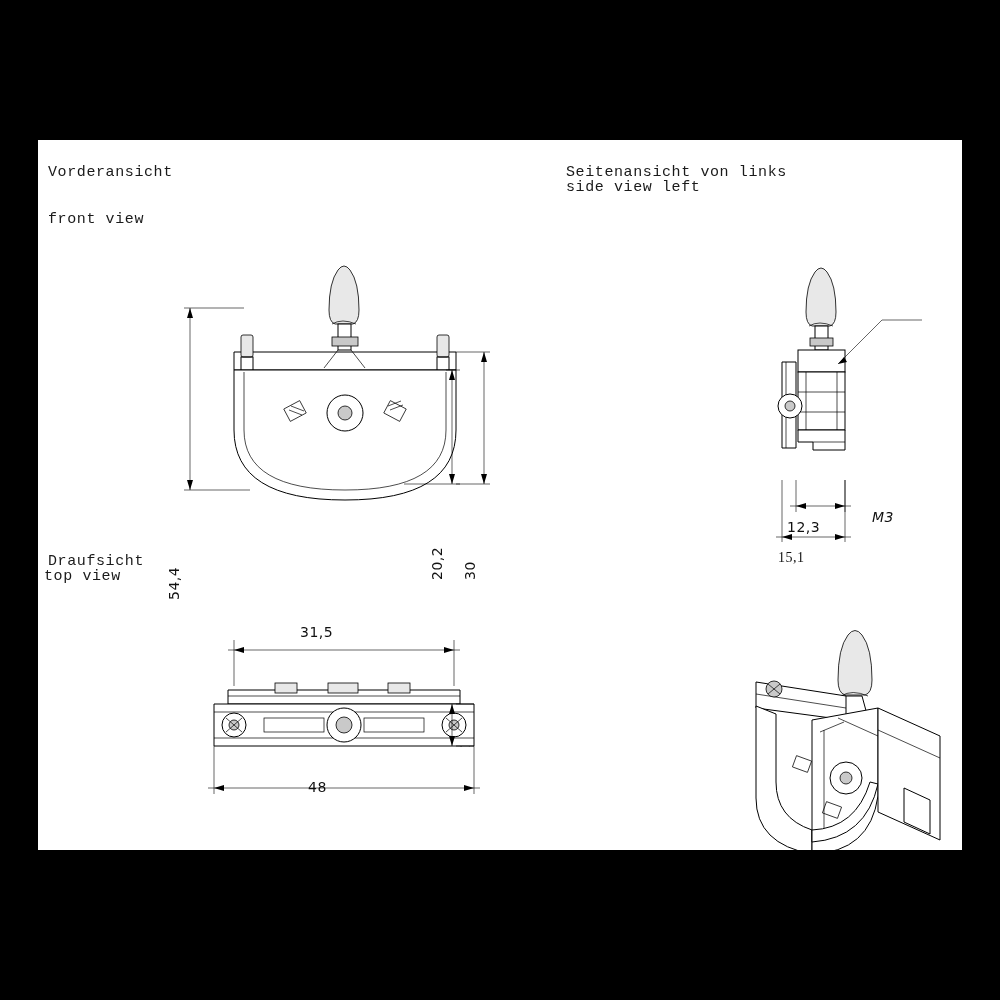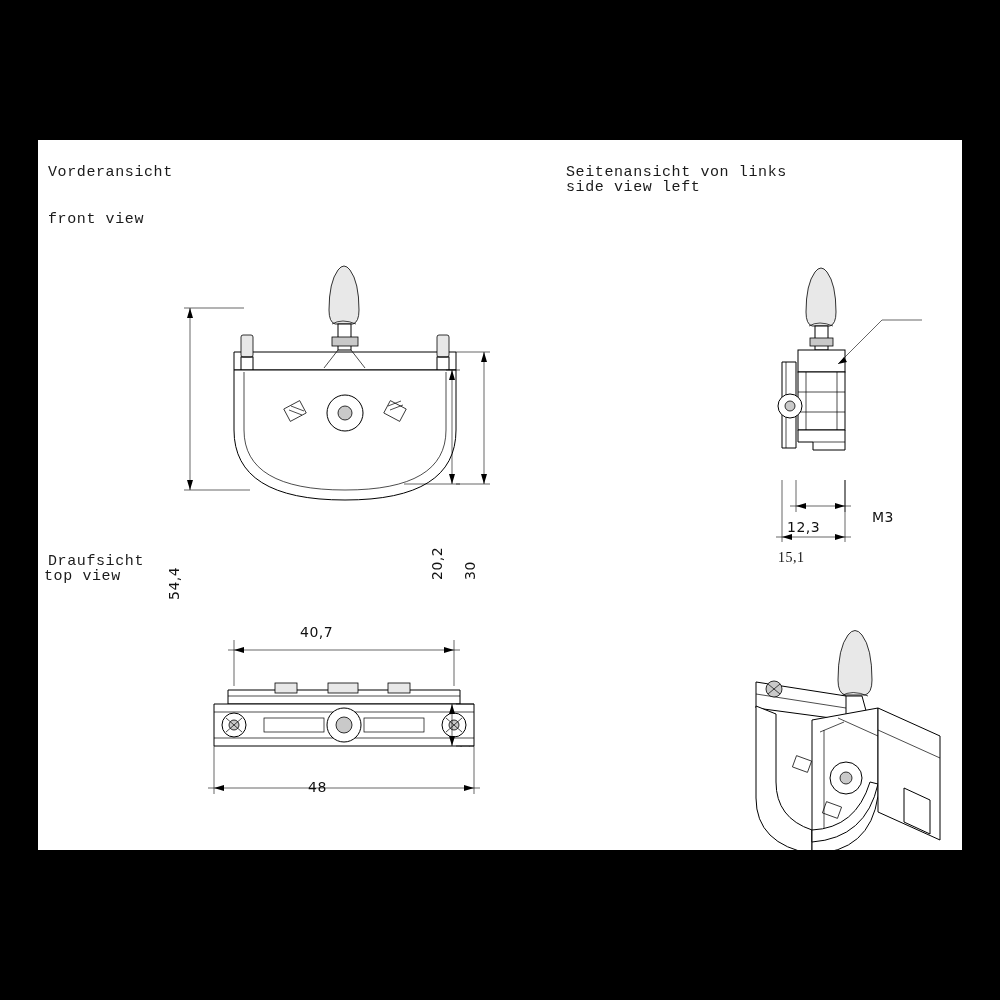--- a/index.html
+++ b/index.html
@@ -68,25 +68,25 @@
   <div class="lbl" style="left:528px; top:25px;">Seitenansicht von links</div>
   <div class="lbl" style="left:528px; top:40px;">side view left</div>
 
   <div class="lbl" style="left:10px; top:414px;">Draufsicht</div>
   <div class="lbl" style="left:6px; top:429px;">top view</div>
 
   <div class="dim vert" style="left:128px; top:460px;">54,4</div>
   <div class="dim vert" style="left:391px; top:440px;">20,2</div>
   <div class="dim vert" style="left:424px; top:440px;">30</div>
 
-  <div class="dim" style="left:834px; top:369px;">M3</div>
+  <div class="dim" style="left:834px; top:369px;font-style:italic;">M3</div>
   <div class="dim" style="left:749px; top:379px;">12,3</div>
   <div class="dim" style="left:740px; top:410px;font-family:Liberation Serif, serif;">15,1</div>
 
-  <div class="dim" style="left:262px; top:484px;">40,7</div>
+  <div class="dim" style="left:262px; top:484px;">31,5</div>
   <div class="dim" style="left:270px; top:639px;">48</div>
   <div class="dim vert" style="left:419px; top:608px;">10,5</div>
 
   <svg class="draw" viewBox="0 0 924 710">
 
     <g>
 
       <path class="fill-g" d="M291 170 q0 -28 9 -40 q6 -8 12 0 q9 12 9 40 q0 12 -6 14 l-18 0 q-6 -2 -6 -14 z"></path>
       <path class="ln-thin" d="M294 184 q10 -6 24 0"></path>
 

